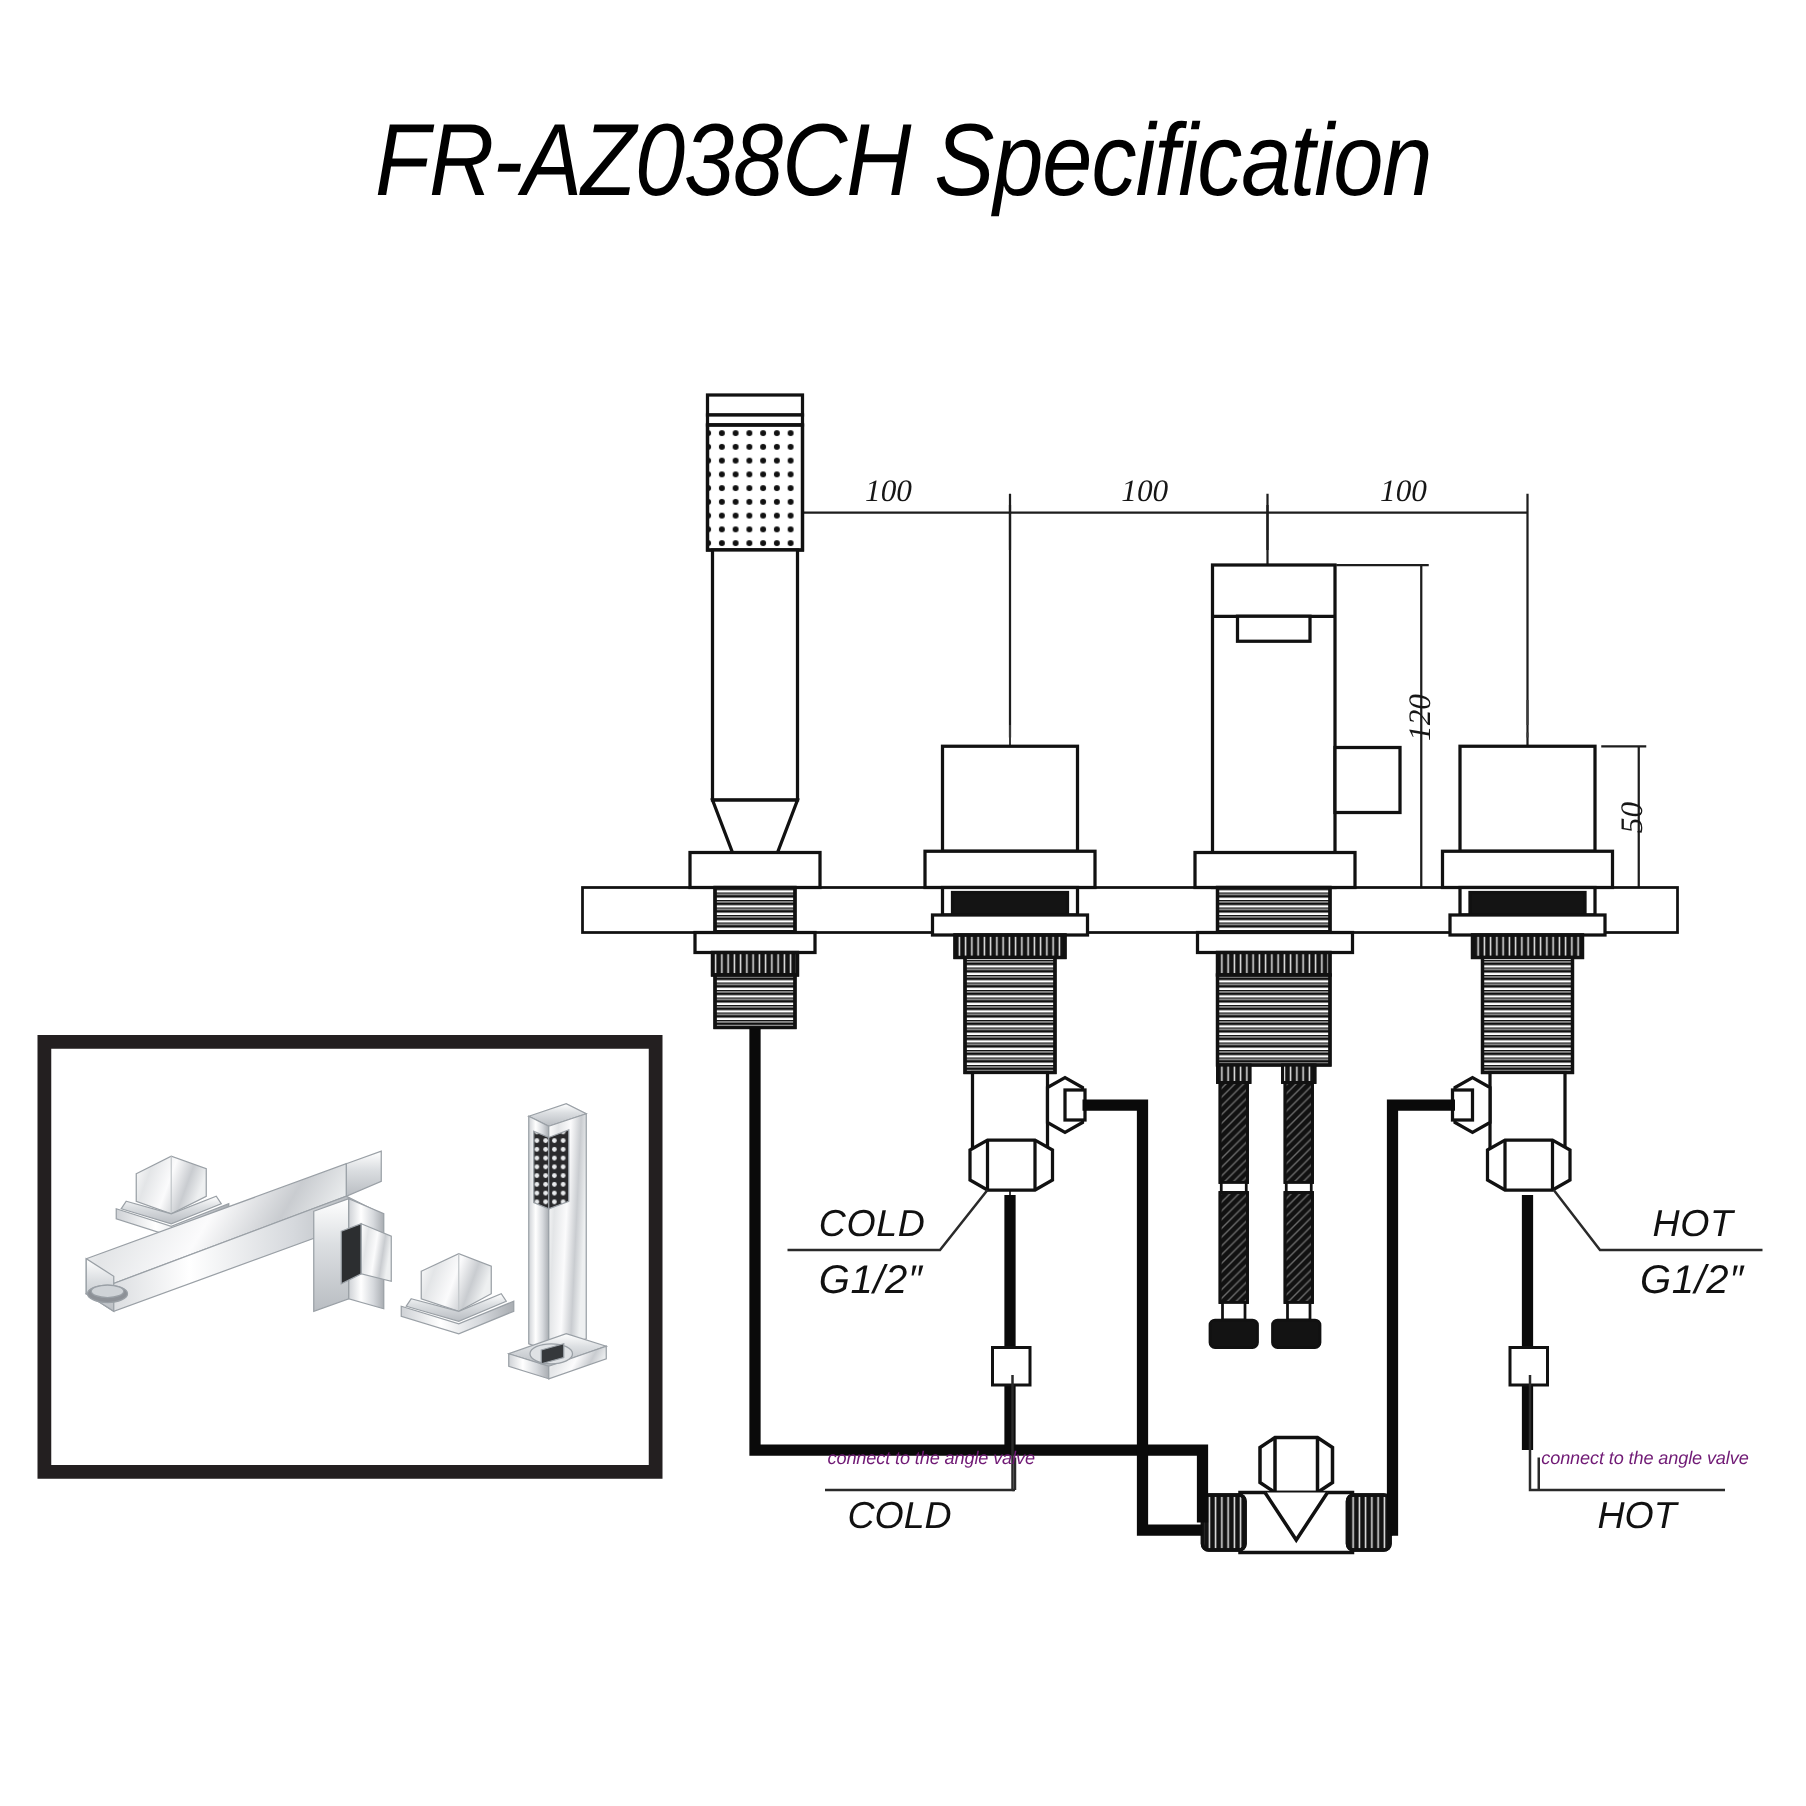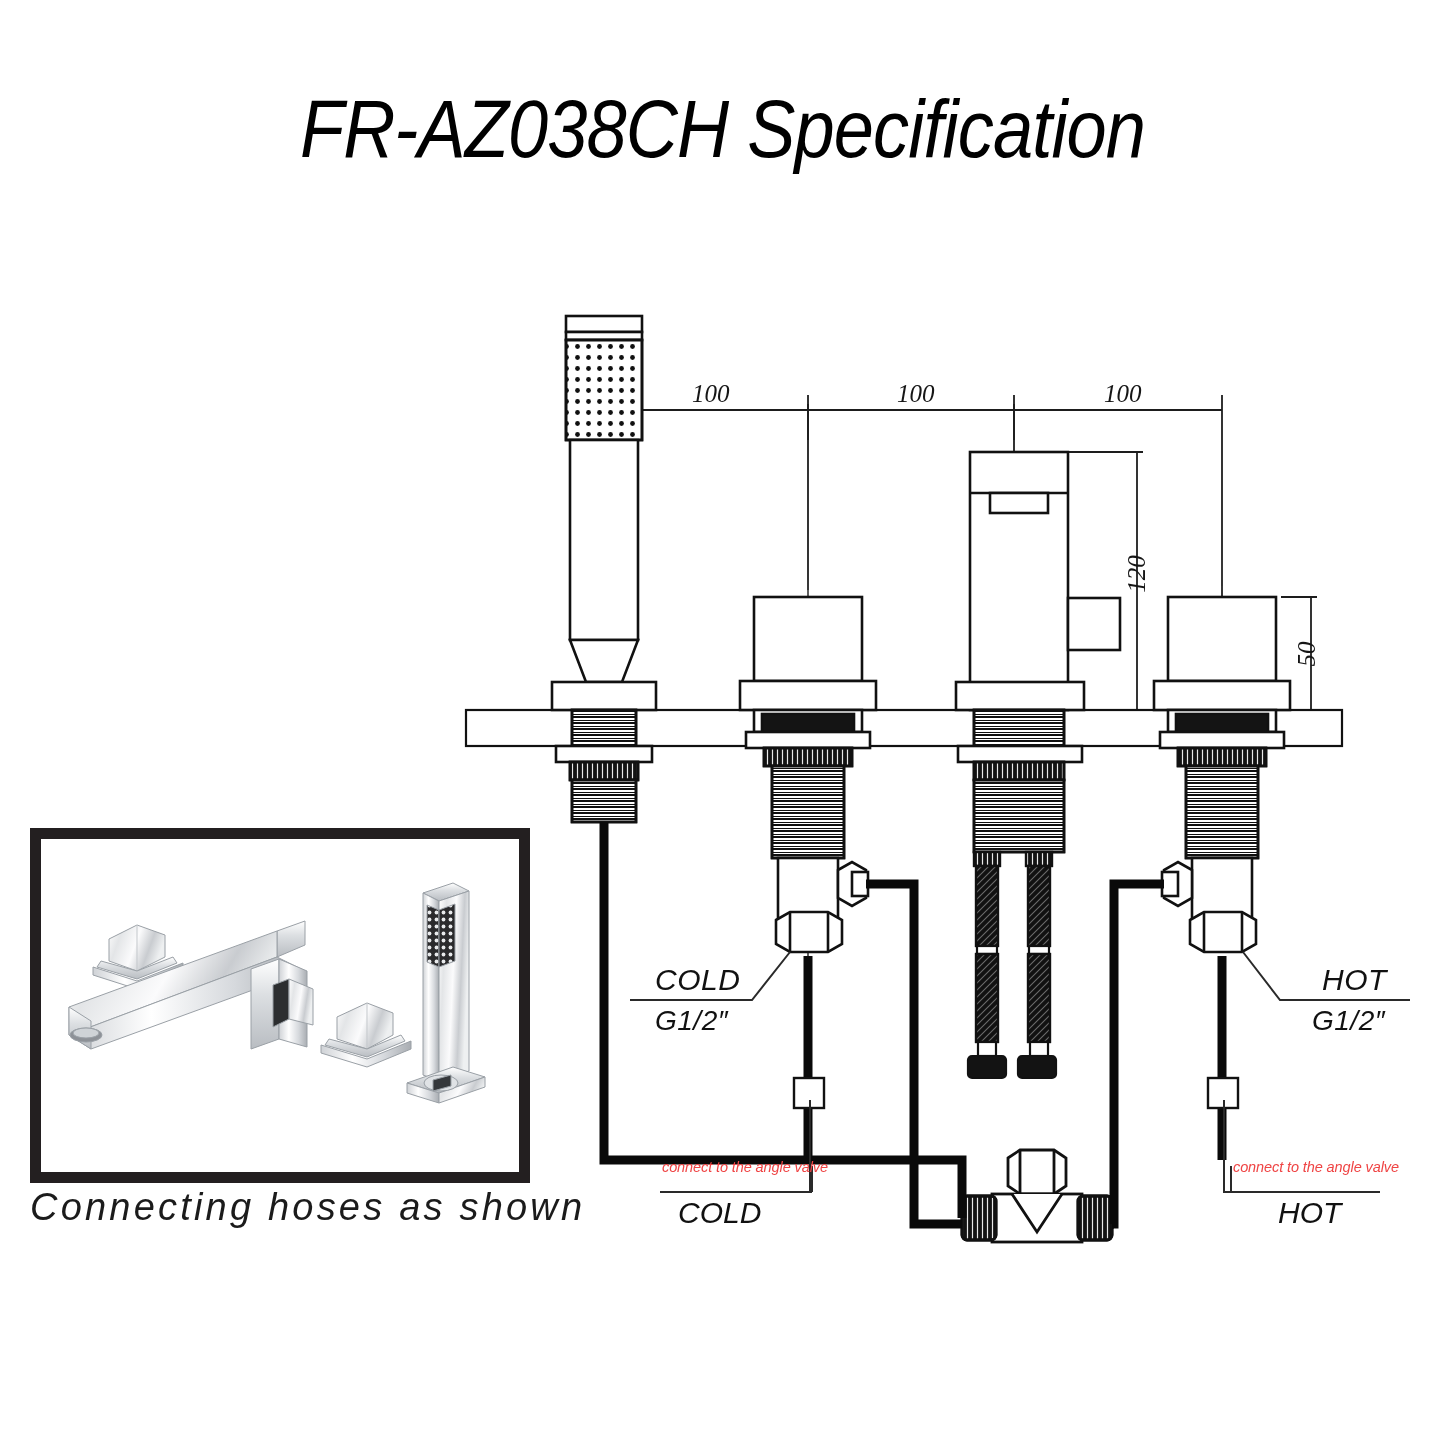--- a/index.html
+++ b/index.html
@@ -29,25 +29,25 @@
     font-size:25px;color:#161616;white-space:nowrap;
   }
   .dimtxt.vert{transform-origin:50% 50%;}
 
   
   .callout{
     position:absolute;white-space:nowrap;
     font-family:"Liberation Sans","DejaVu Sans",sans-serif;
     font-size:30px;color:#111;letter-spacing:0.5px;
   }
-  .callout.sub{font-size:28px;text-align:center;}
+  .callout.sub{font-size:32px;text-align:center;}
   .tiny{
     position:absolute;white-space:nowrap;
     font-family:"Liberation Sans","DejaVu Sans",sans-serif;
-    font-size:14.5px;color:#ef4444;letter-spacing:-0.1px;
+    font-size:14.5px;color:#701a75;letter-spacing:-0.1px;
   }
   .btm-lbl{
     position:absolute;white-space:nowrap;
     font-family:"Liberation Sans","DejaVu Sans",sans-serif;
     font-size:30px;color:#111;
   }
 
   
   .inset-frame{
     position:absolute;left:30px;top:828px;width:500px;height:355px;
@@ -371,15 +371,14 @@
 
         <path d="M366 244 L398 254 L444 238 L412 228 Z" fill="url(#chromeB)"></path>
         <path d="M366 244 L398 254 L398 264 L366 254 Z" fill="url(#chromeC)"></path>
         <path d="M398 254 L444 238 L444 248 L398 264 Z" fill="url(#chromeA)"></path>
         <ellipse cx="400" cy="244" rx="17" ry="8" fill="#dfe2e5"></ellipse>
         <path d="M392 241 L410 236 L410 247 L392 252 Z" fill="#35383b"></path>
       </g>
     </svg>
   </div>
 
-  <div class="inset-caption">Connecting hoses as shown</div>
 
 </div>
 
 </body></html>

